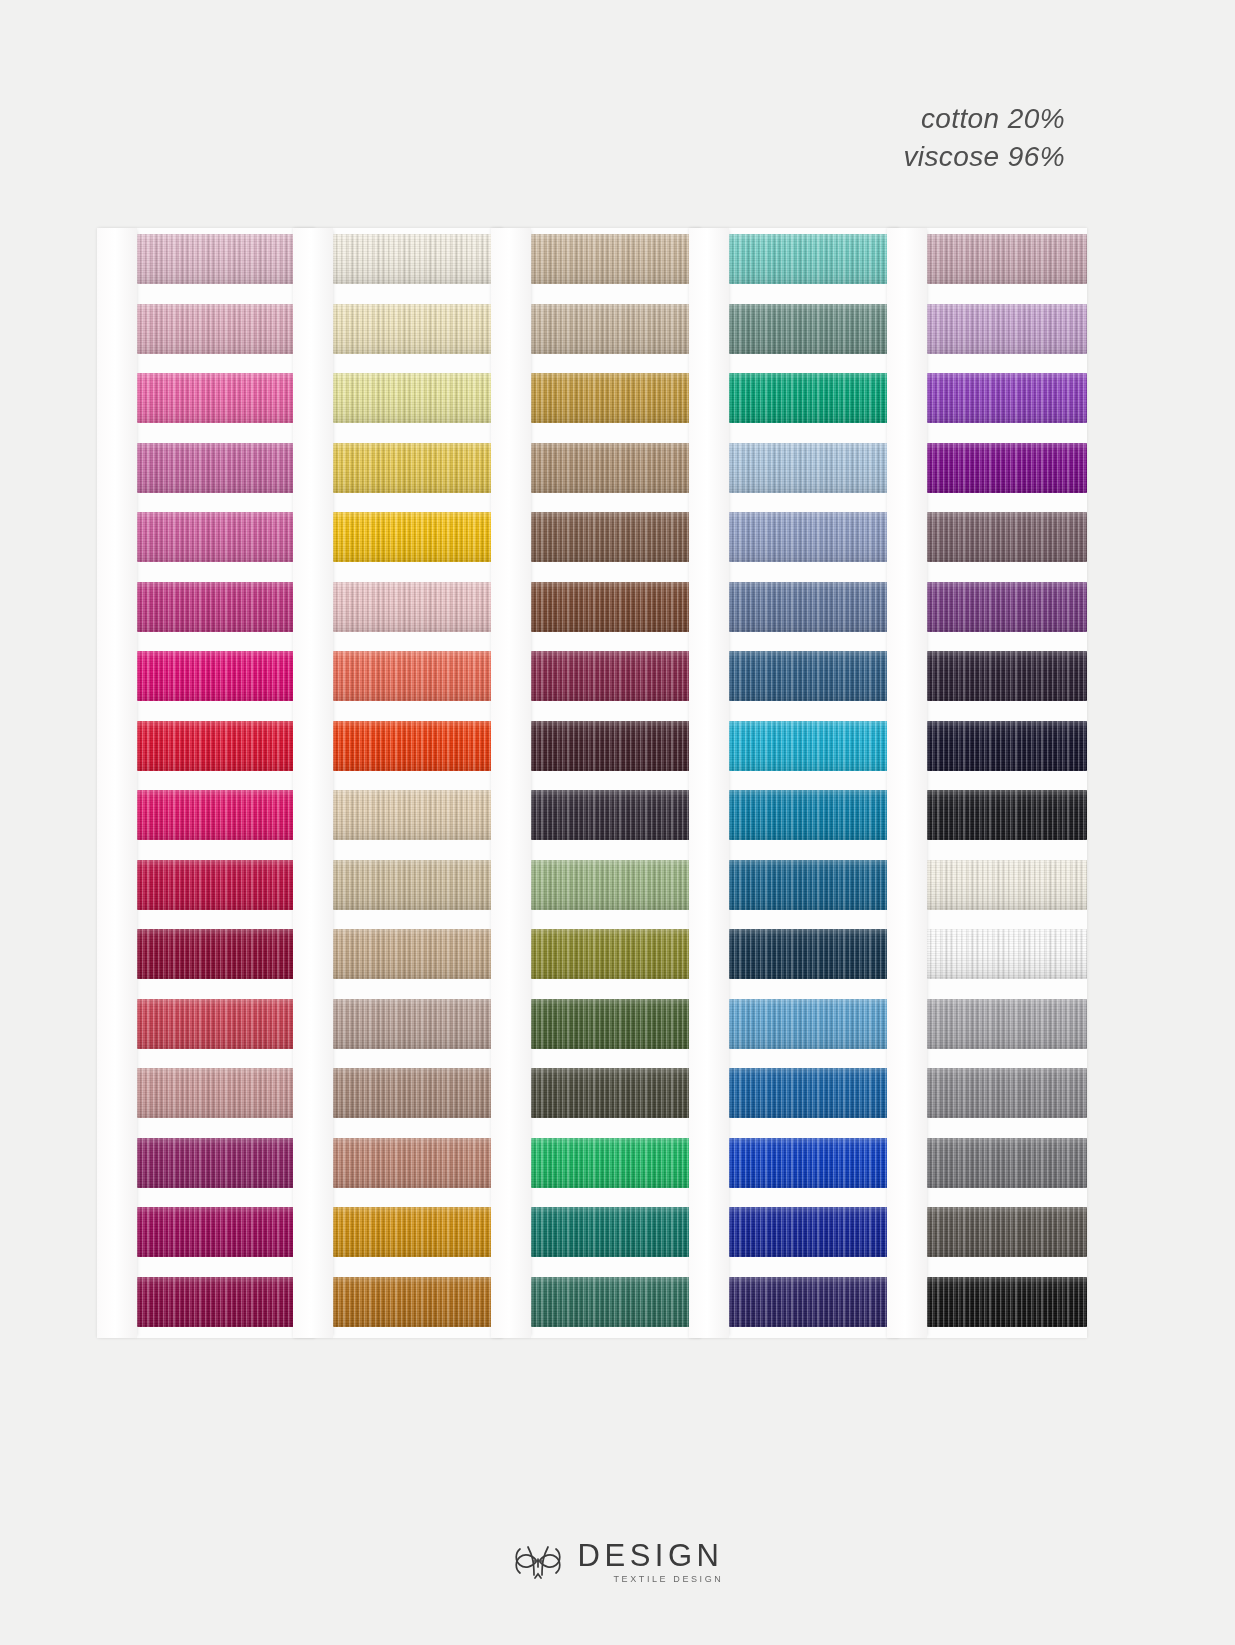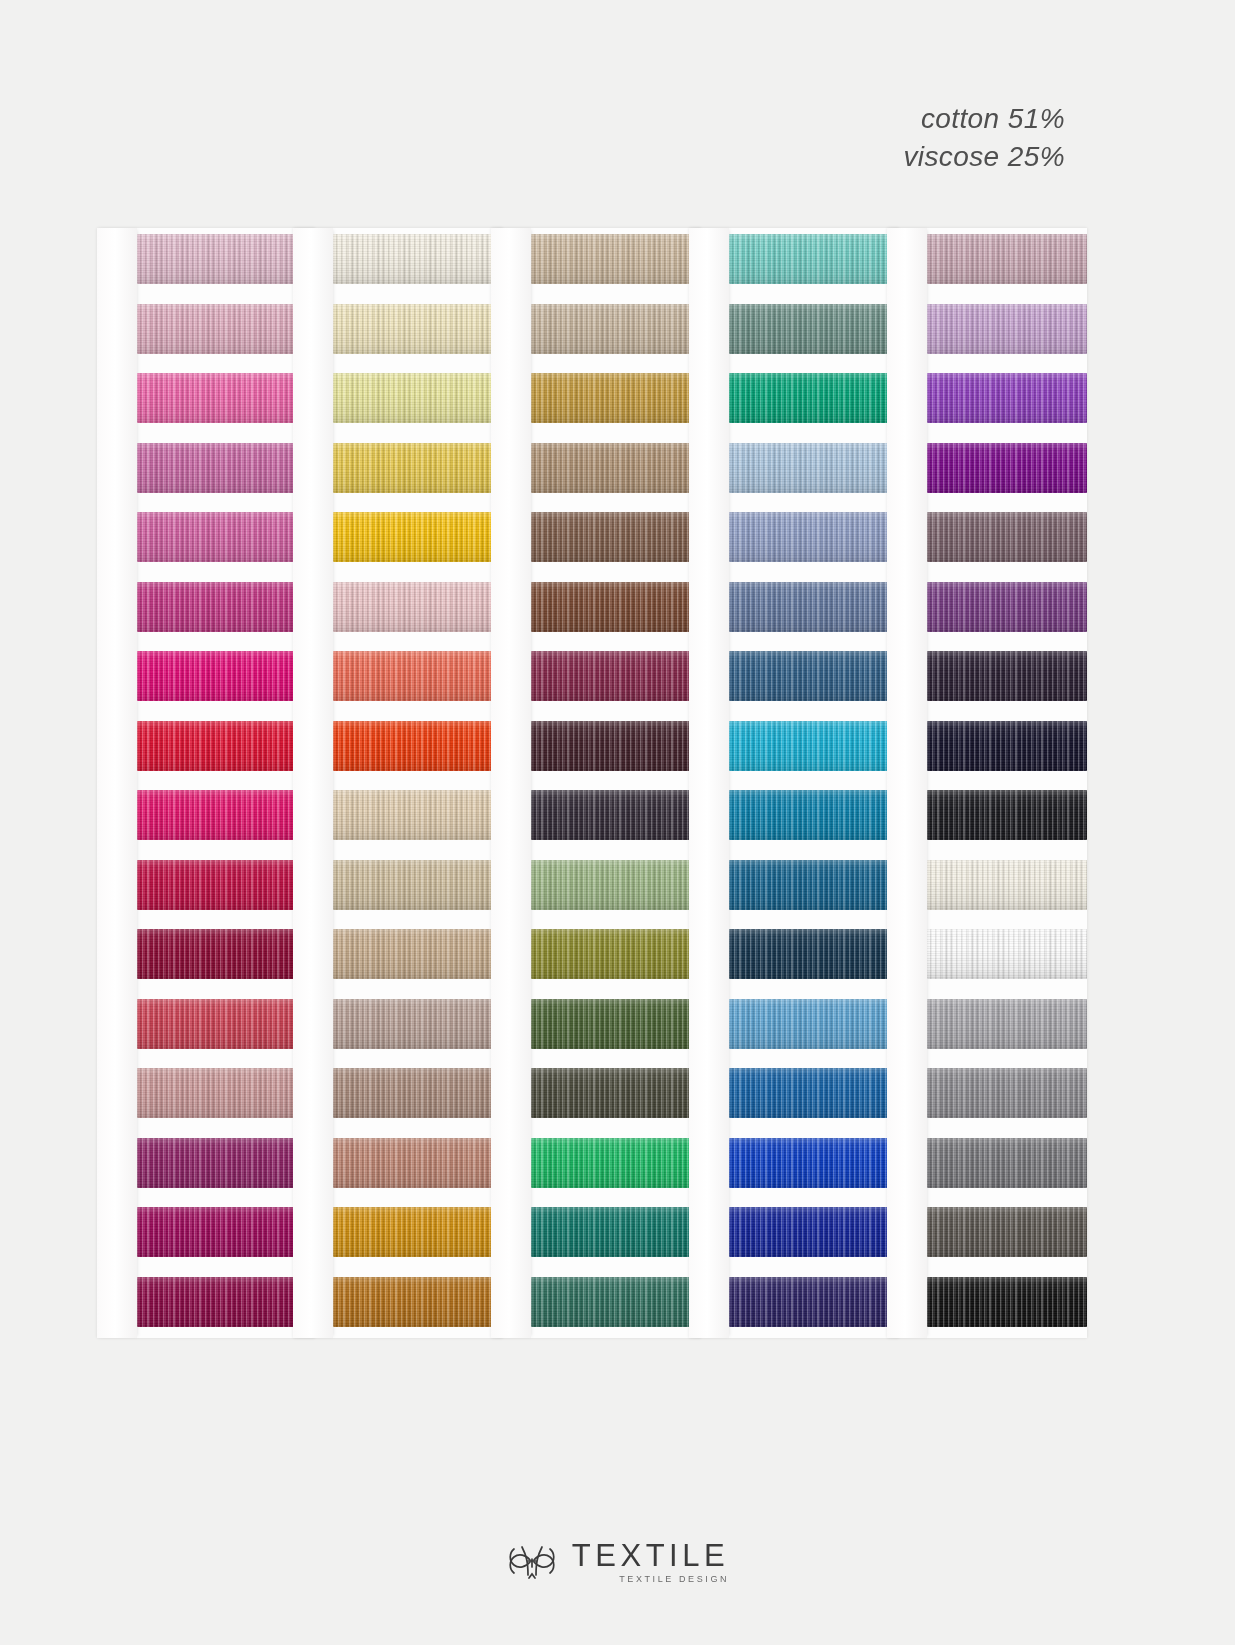--- a/index.html
+++ b/index.html
@@ -116,22 +116,22 @@
     text-align:right;margin-top:2px;
   }
 </style>
 </head>
 <body>
 
 <div class="page">
 
   <div class="header">
     <div class="composition">
-      <div>cotton 51%</div>
-      <div>viscose 25%</div>
+      <div>cotton 20%</div>
+      <div>viscose 96%</div>
     </div>
   </div>
 
   <div class="palette" id="palette">
       <div class="column" style="left: 0px; width: 218px;">
         <div class="card" style="width: 218px; height: 1110px;"></div>
         <div class="strip"></div>
         <div class="rows">
           <div class="swatch" title="10" style="top: 6px; height: 50px; background: rgb(223, 184, 201);"></div>
           <div class="num" style="top: 21px; position: absolute;">10</div>
@@ -330,19 +330,19 @@
           <path d="M44 12 C49 16, 49 24, 44 28 C39 32, 32 30, 28 25"></path>
           <path d="M44 36 C49 32, 49 24, 44 20 C39 16, 32 18, 28 23"></path>
           <path d="M16 10 C20 18, 22 24, 22 38"></path>
           <path d="M36 10 C32 18, 30 24, 30 38"></path>
           <path d="M22 24 L30 24"></path>
           <path d="M26 22 L26 30"></path>
           <path d="M23 41 L26 37 L29 41"></path>
         </g>
       </svg>
       <div class="logo-text">
-        <div class="logo-name">TEXTILE</div>
+        <div class="logo-name">DESIGN</div>
         <div class="logo-sub">TEXTILE DESIGN</div>
       </div>
     </div>
   </div>
 
 </div>
 
 </body></html>

